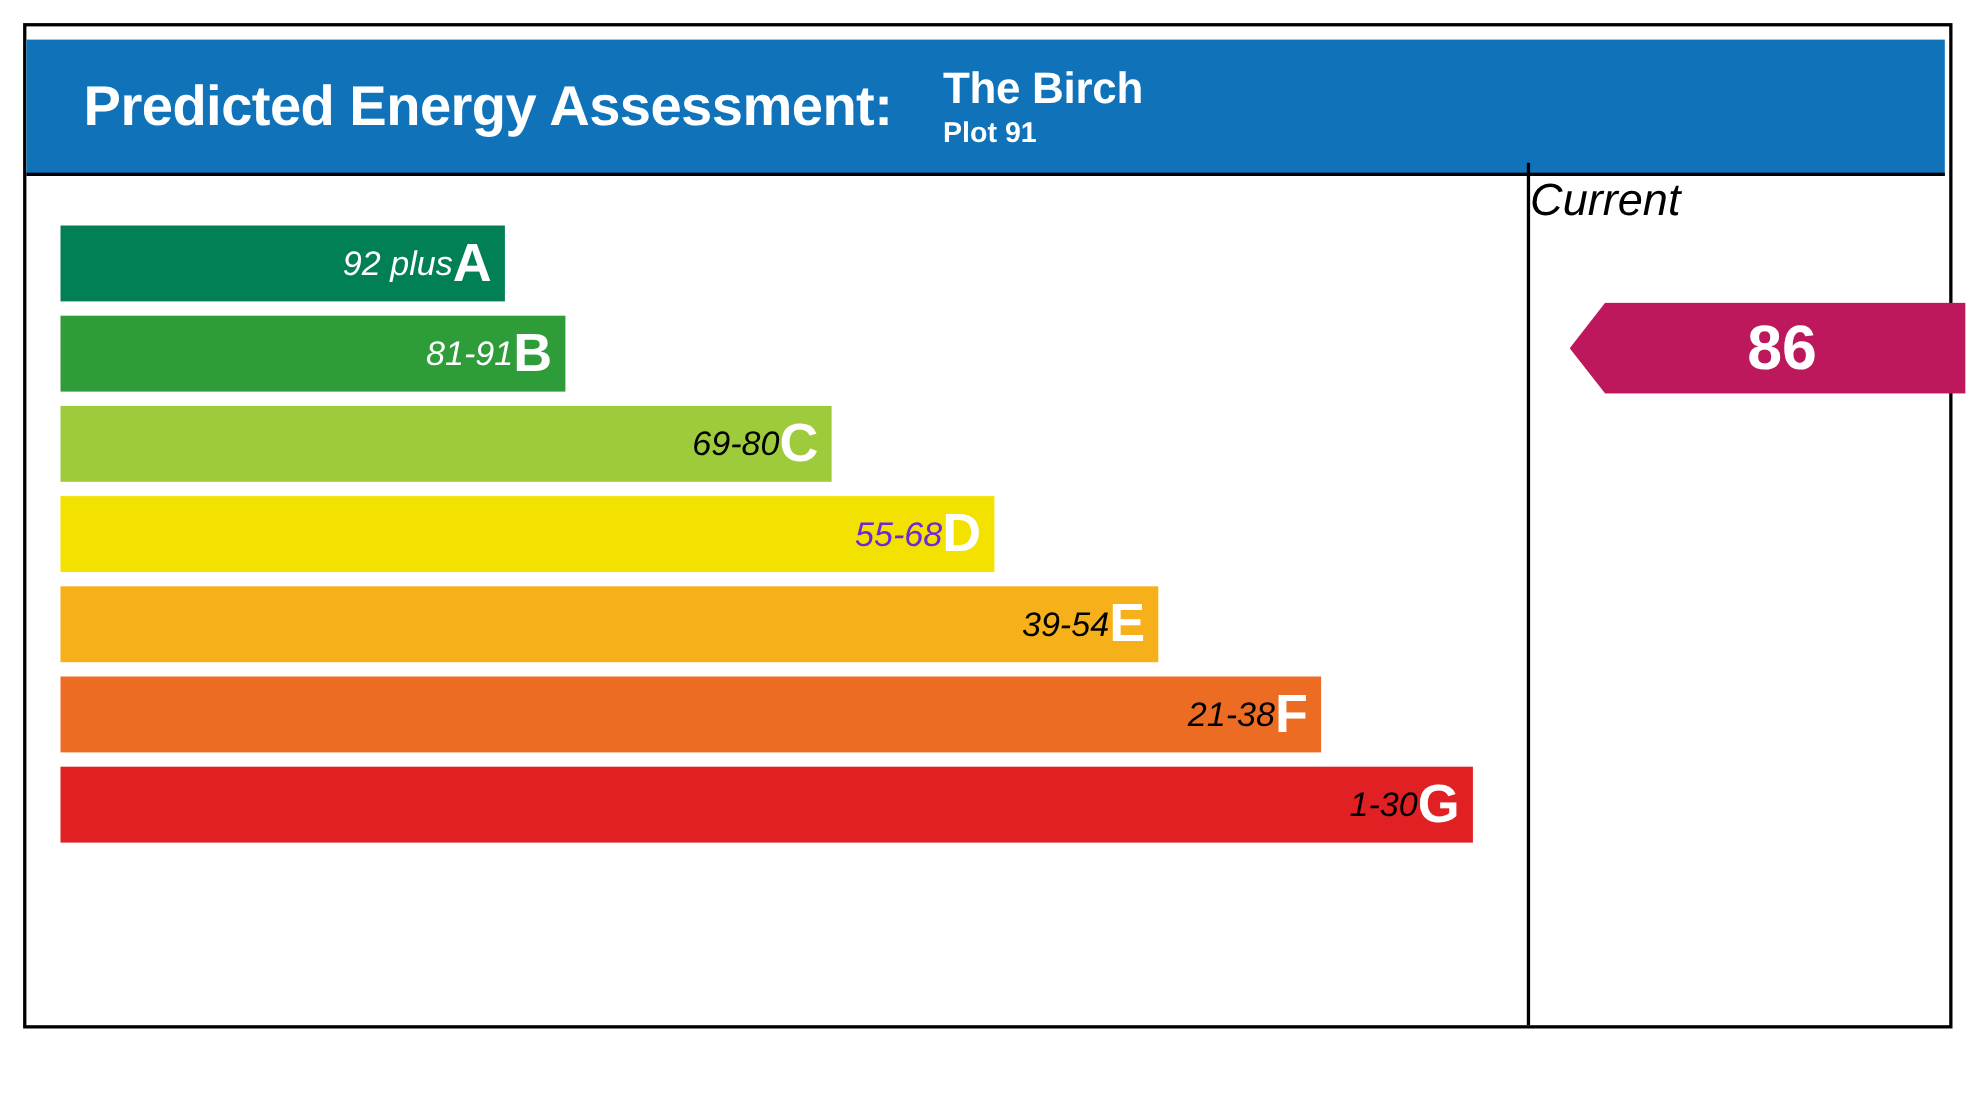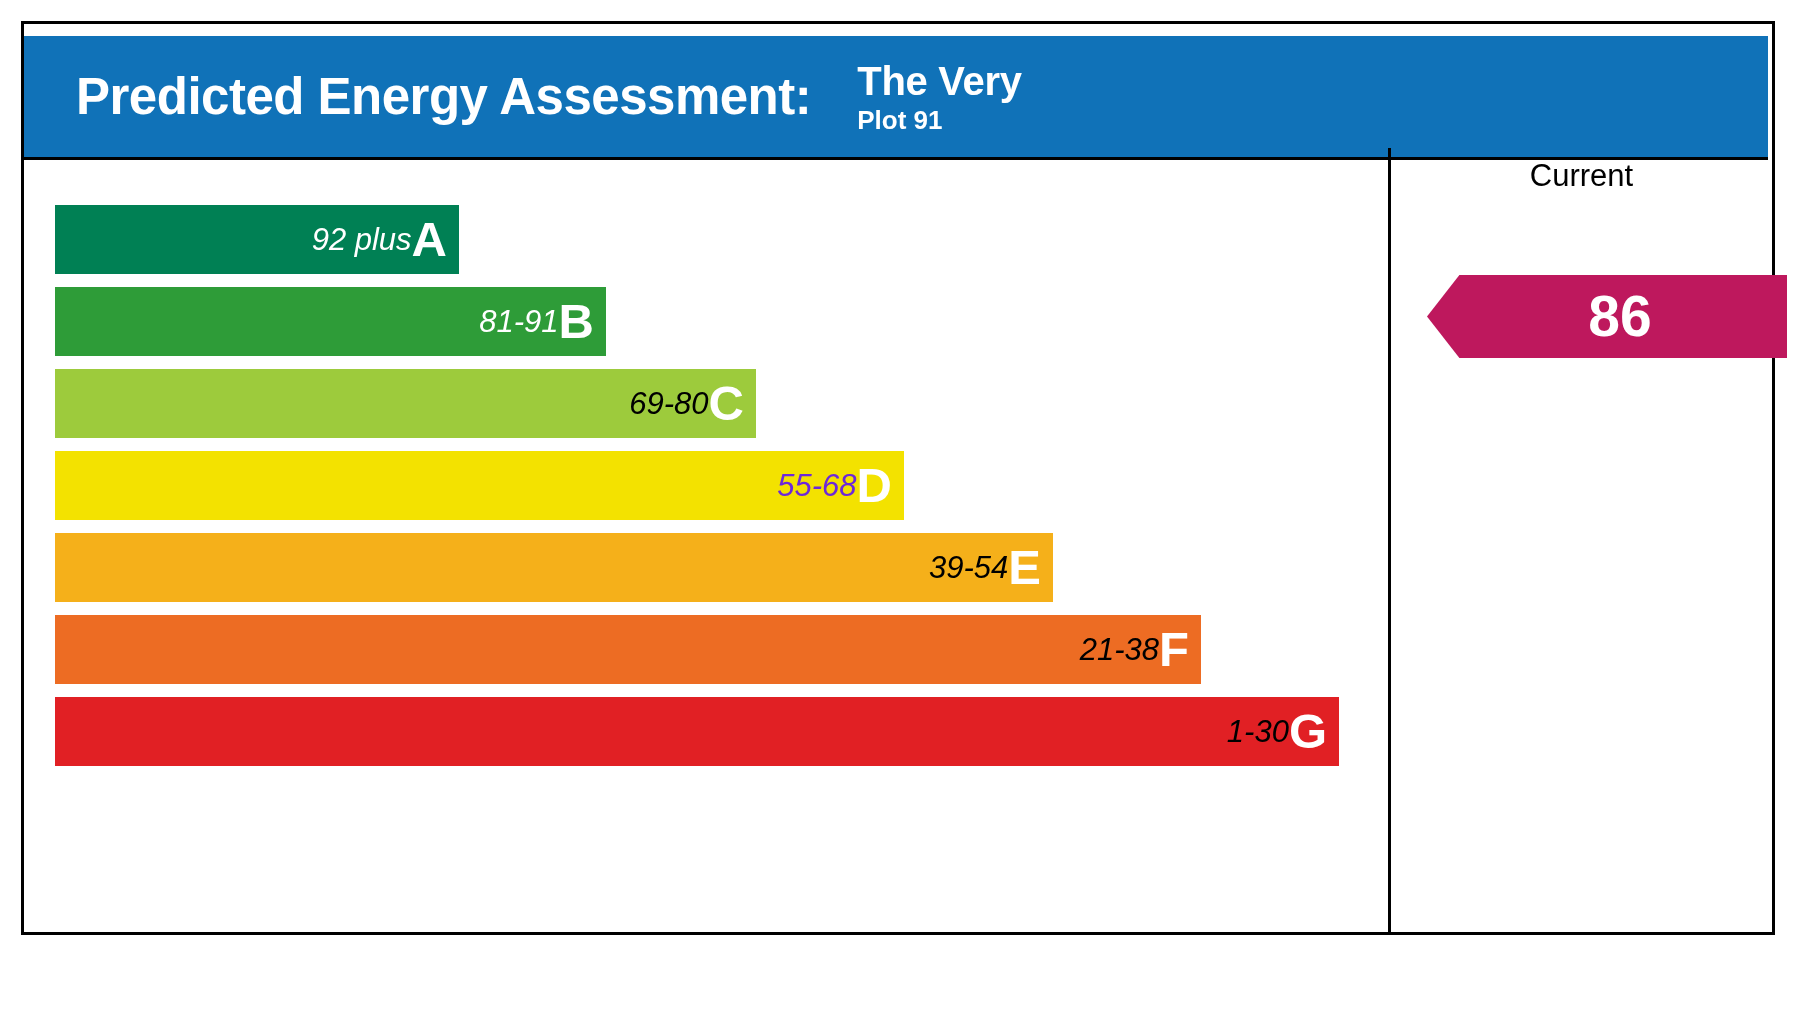--- a/index.html
+++ b/index.html
@@ -118,22 +118,22 @@
     white-space: nowrap;
   }
   .caption-top { left: 44px; top: 10px; }
   .caption-bottom { left: 44px; top: 630px; }
 
   .current-label {
     position: absolute;
     top: 10px;
     left: 0;
     right: 0;
-    text-align: center;
-    font-size: 31px;
+    font-style: italic;
+    font-size: 41px;
     color: #000000;
   }
 
   
   .bands {
     position: absolute;
     left: 31px;
     top: 57px;
   }
   .band {
@@ -193,35 +193,35 @@
 </style>
 </head>
 <body>
 
 <div id="root">
   <div class="frame">
 
     <div class="header">
       <div class="header-title">Predicted Energy Assessment:</div>
       <div class="header-right">
-        <div class="header-prop-name">The Very</div>
+        <div class="header-prop-name">The Birch</div>
         <div class="header-prop-sub">Plot 91</div>
       </div>
     </div>
 
     <div class="body-area">
 
       <div class="bands-col">
 
         <div class="bands" id="bands-container">
             <div class="band" style="width: 404px; background: rgb(0, 128, 84);">
               <span class="band-range" style="color: rgb(255, 255, 255);">92 plus</span>
               <span class="band-letter">A</span>
             </div>
-            <div class="band" style="width: 551px; background: rgb(46, 156, 56);">
+            <div class="band" style="width: 459px; background: rgb(46, 156, 56);">
               <span class="band-range" style="color: rgb(255, 255, 255);">81-91</span>
               <span class="band-letter">B</span>
             </div>
             <div class="band" style="width: 701px; background: rgb(157, 203, 60);">
               <span class="band-range" style="color: rgb(0, 0, 0);">69-80</span>
               <span class="band-letter">C</span>
             </div>
             <div class="band" style="width: 849px; background: rgb(243, 226, 0);">
               <span class="band-range" style="color: #6d28d9;">55-68</span>
               <span class="band-letter">D</span>

